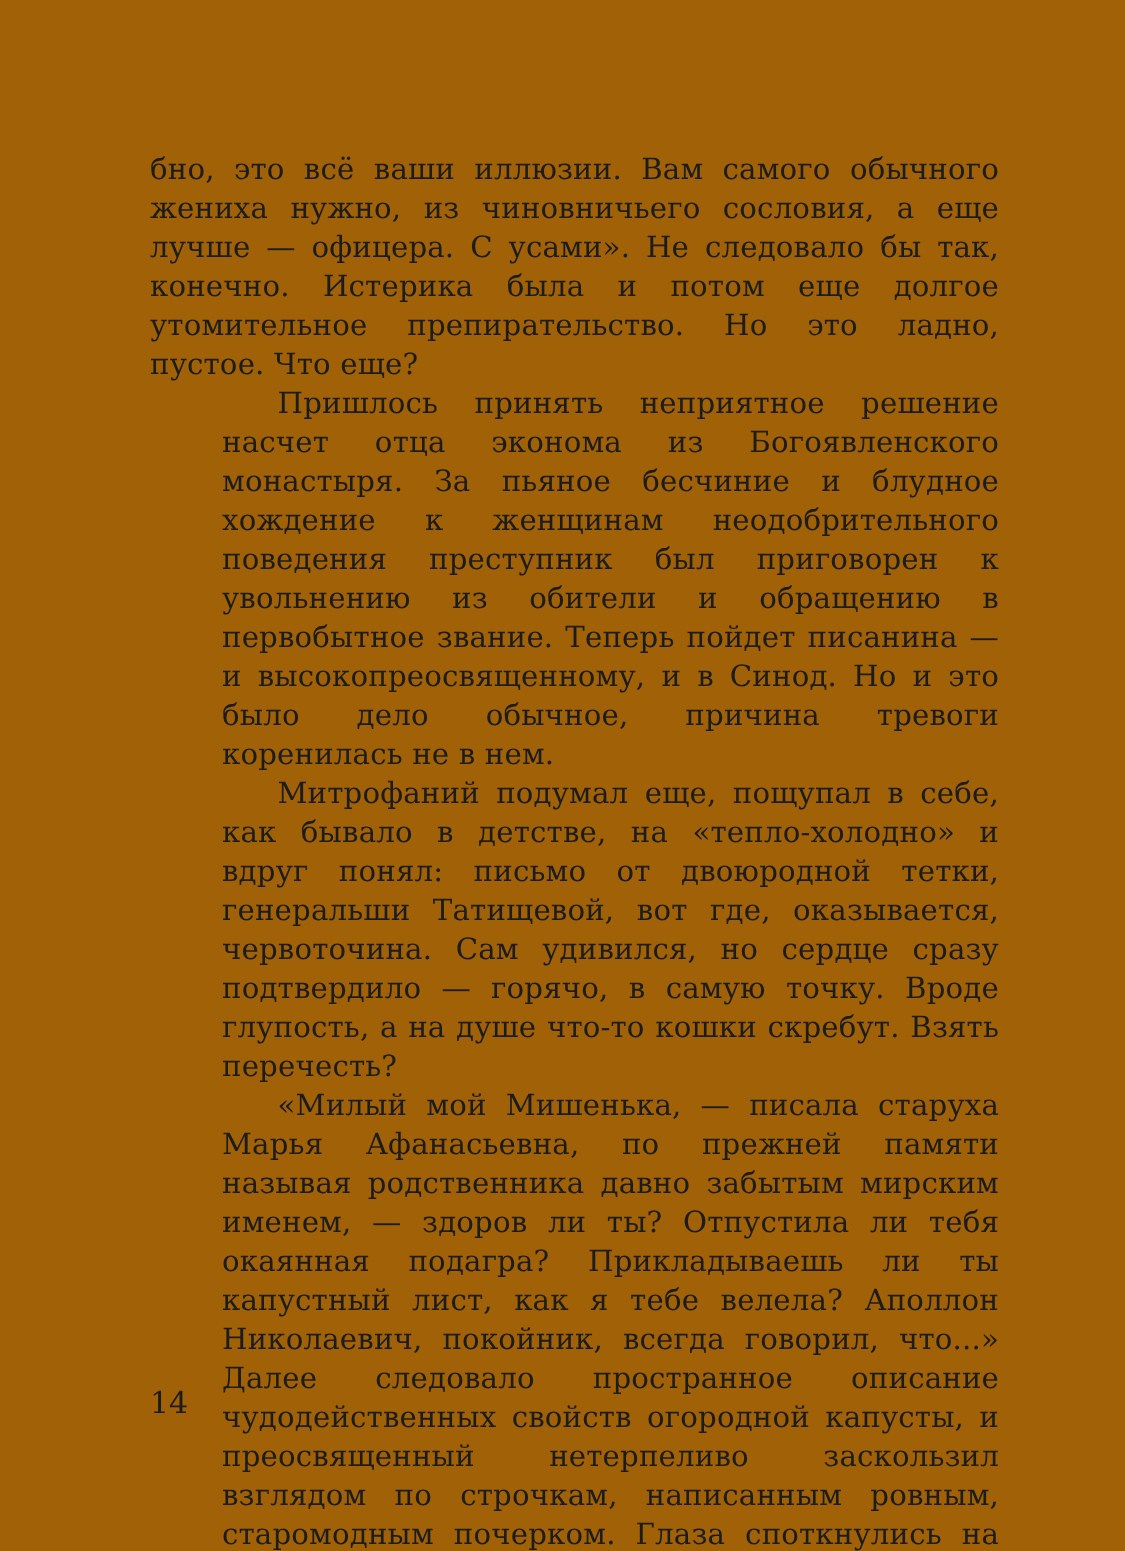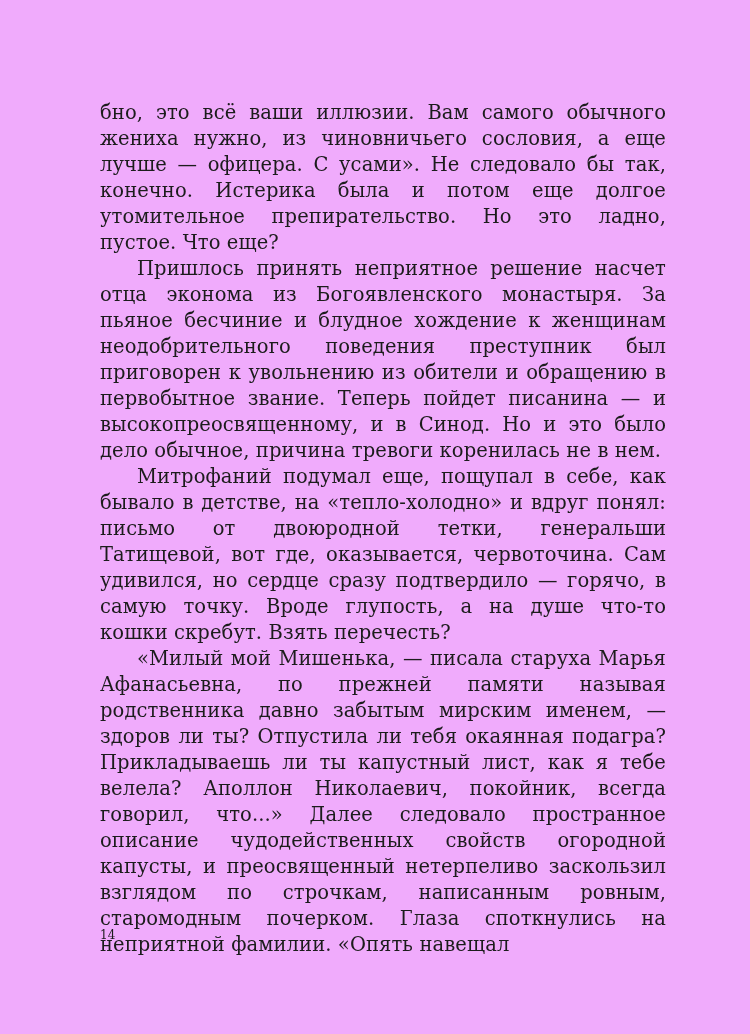--- a/index.html
+++ b/index.html
@@ -5,21 +5,21 @@
 <style>
   html, body {
     margin: 0;
     padding: 0;
     background: #ffffff;
   }
   .book-page {
     position: relative;
     width: 750px;
     height: 1034px;
-    background: #f0abfc;
+    background: #a16207;
     box-sizing: border-box;
     font-family: "DejaVu Serif", "Liberation Serif", serif;
     color: #1c1c1c;
     overflow: hidden;
   }
   .text-block {
     position: absolute;
     top: 100px;
     left: 100px;
     width: 566px;
@@ -28,26 +28,27 @@
     margin: 0;
     padding: 0;
     font-size: 19.5px;
     line-height: 26px;
     text-align: justify;
     letter-spacing: 0.1px;
     text-indent: 0;
   }
   .text-block p.indent {
     text-indent: 37px;
+    margin-left: 48px;
   }
   .page-number {
     position: absolute;
     left: 100px;
     top: 922px;
-    font-size: 12px;
+    font-size: 20px;
     line-height: 26px;
     color: #1c1c1c;
   }
 </style>
 </head>
 <body>
 
 <div class="book-page">
   <div class="text-block">
     <p>бно, это всё ваши иллюзии. Вам самого обычного жениха нужно, из чиновничьего сословия, а еще лучше — офицера. С усами». Не следовало бы так, конечно. Истерика была и потом еще долгое утомительное препирательство. Но это ладно, пустое. Что еще?</p>

